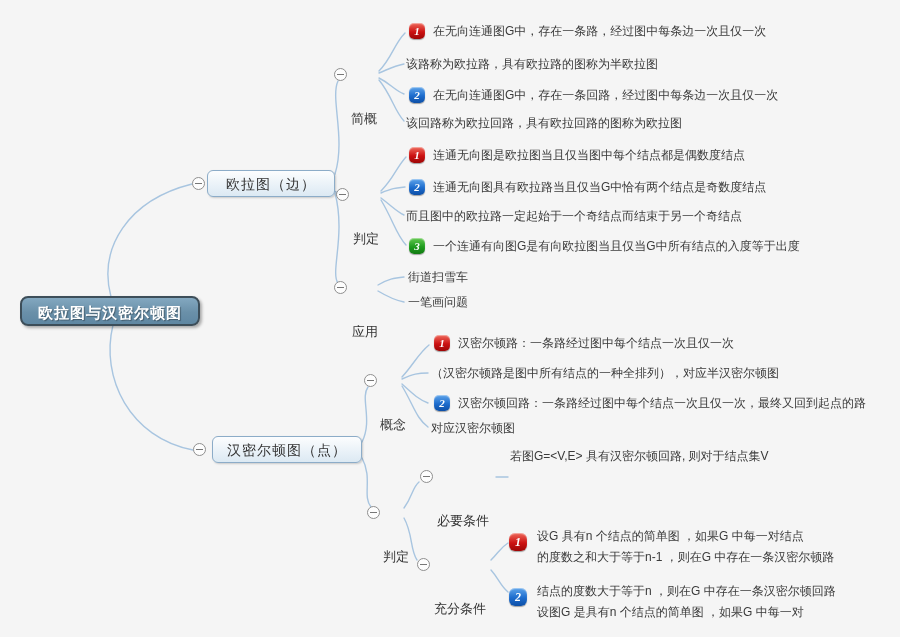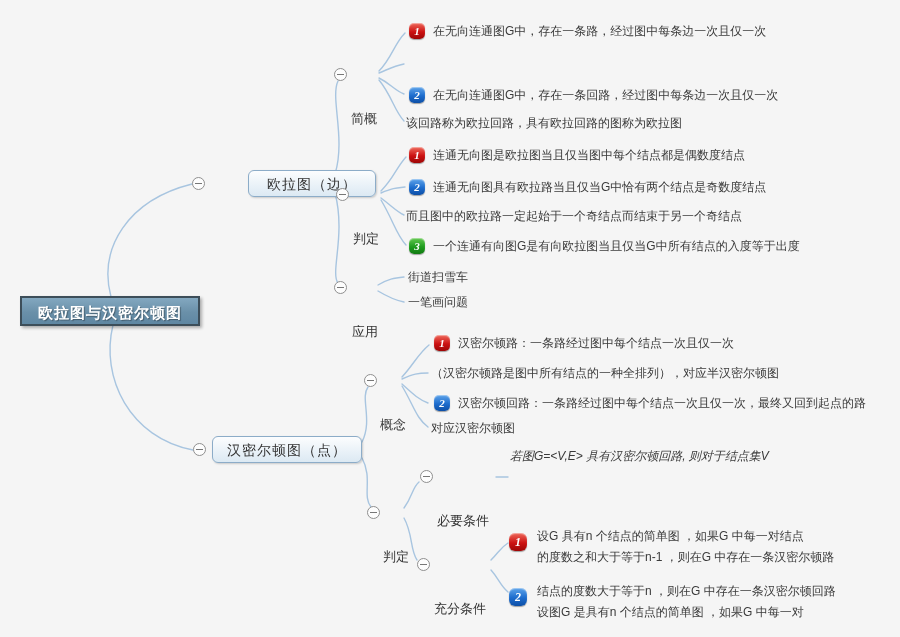--- a/index.html
+++ b/index.html
@@ -6,33 +6,33 @@
   body{background:#e9e9e9;}
   .canvas{
     position:relative;width:900px;height:637px;background:#f5f5f5;
     overflow:hidden;font-family:"Liberation Sans",sans-serif;
   }
   svg.links{position:absolute;left:0;top:0;width:900px;height:637px;}
   svg.links path{fill:none;stroke:#a8c5e0;stroke-width:1.4;stroke-linecap:round;}
 
   .topic-root{
     position:absolute;left:20px;top:296px;width:180px;height:30px;
-    line-height:30px;text-align:center;border-radius:0;
+    line-height:30px;text-align:center;border-radius:8px;
     border:2px solid #3d4e59;color:#fff;font-size:15px;font-weight:bold;
     letter-spacing:1px;background:linear-gradient(180deg,#83a8c0 0%,#6a90a9 55%,#5f87a2 100%);
     box-shadow:2px 2px 3px rgba(0,0,0,.3);text-shadow:1px 1px 1px rgba(0,0,0,.35);
     box-sizing:border-box;
   }
   .topic-branch{
     position:absolute;height:27px;line-height:26px;text-align:center;
     border-radius:6px;border:1px solid #8cacc8;color:#333;font-size:14px;
     letter-spacing:1px;background:linear-gradient(180deg,#fcfdfe 0%,#eaf2f8 55%,#dce9f3 100%);
     box-shadow:1px 1px 2px rgba(0,0,0,.18);box-sizing:border-box;
   }
-  .topic-euler{left:207px;top:170px;width:128px;margin-left:41px;}
+  .topic-euler{left:207px;top:170px;width:128px;}
   .topic-hamilton{left:212px;top:436px;width:150px;}
 
   .collapse{
     position:absolute;width:11px;height:11px;border:1px solid #8f8f8f;
     border-radius:50%;background:#fdfdfd;box-sizing:content-box;
   }
   .collapse::after{
     content:"";position:absolute;left:2px;right:2px;top:5px;height:1px;background:#777;
   }
 
@@ -114,20 +114,23 @@
   <span class="collapse" style="left:192px;top:177px;"></span>
   <div class="topic-branch topic-euler">欧拉图（边）</div>
 
   <span class="collapse" style="left:334px;top:68px;"></span>
   <div class="section-label" style="left:351px;top:67px;">简概</div>
 
   <div class="leaf" style="left:409px;top:22px;">
     <span class="badge b-red">1</span>
     <span class="txt">在无向连通图G中，存在一条路，经过图中每条边一次且仅一次</span>
   </div>
+  <div class="leaf" style="left:406px;top:55px;">
+    <span class="txt">该路称为欧拉路，具有欧拉路的图称为半欧拉图</span>
+  </div>
   <div class="leaf" style="left:409px;top:86px;">
     <span class="badge b-blue">2</span>
     <span class="txt">在无向连通图G中，存在一条回路，经过图中每条边一次且仅一次</span>
   </div>
   <div class="leaf" style="left:406px;top:114px;align-items:flex-end;">
     <span class="txt">该回路称为欧拉回路，具有欧拉回路的图称为欧拉图</span>
   </div>
 
   <span class="collapse" style="left:336px;top:188px;"></span>
   <div class="section-label" style="left:353px;top:187px;">判定</div>
@@ -178,21 +181,21 @@
   <div class="leaf" style="left:431px;top:419px;">
     <span class="txt">对应汉密尔顿图</span>
   </div>
 
   <span class="collapse" style="left:367px;top:506px;"></span>
   <div class="section-label" style="left:383px;top:505px;">判定</div>
 
   <span class="collapse" style="left:420px;top:470px;"></span>
   <div class="section-label" style="left:437px;top:469px;">必要条件</div>
 
-  <div class="textblock" style="left:510px;top:446px;font-style:italic;">
+  <div class="textblock" style="left:510px;top:446px;">
     <div>若图G=&lt;V,E&gt; 具有汉密尔顿回路, 则对于结点集V</div>
   </div>
 
   <span class="collapse" style="left:417px;top:558px;"></span>
   <div class="section-label" style="left:434px;top:557px;">充分条件</div>
 
   <div class="suff-item" style="left:509px;top:526px;">
     <span class="badge lg b-red">1</span>
     <div class="textblock" style="position:static;">
       <div>设G 具有n 个结点的简单图 ，如果G 中每一对结点</div>

